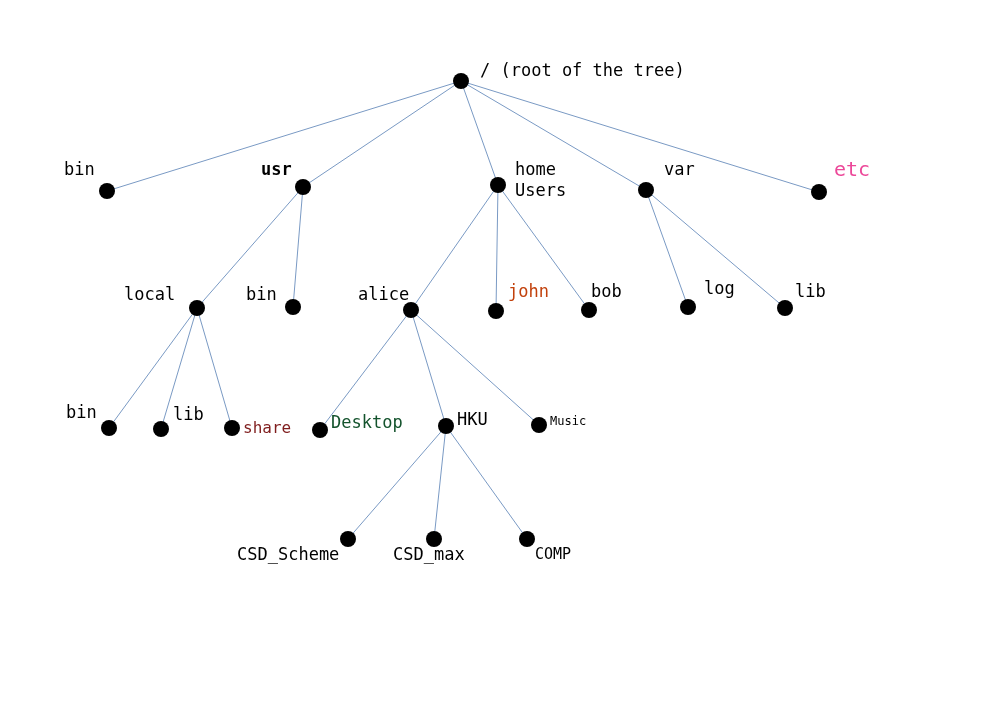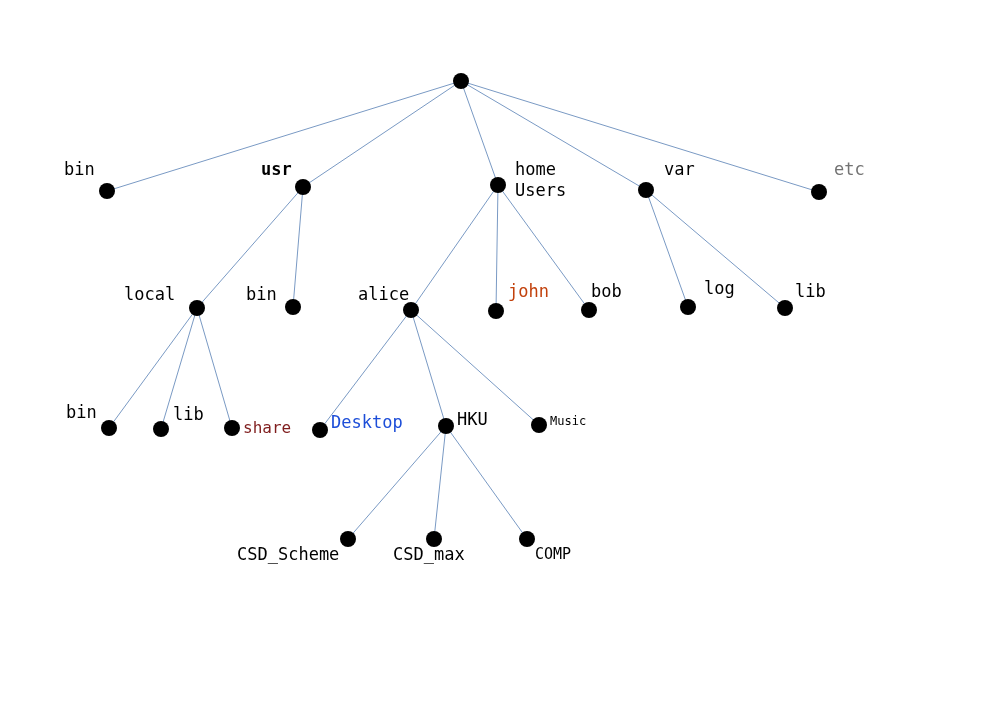--- a/index.html
+++ b/index.html
@@ -93,36 +93,37 @@
       <div class="node" style="left: 153px; top: 421px; width: 16px; height: 16px; background: rgb(0, 0, 0);"></div>
       <div class="node" style="left: 224px; top: 420px; width: 16px; height: 16px; background: rgb(0, 0, 0);"></div>
       <div class="node" style="left: 312px; top: 422px; width: 16px; height: 16px; background: rgb(0, 0, 0);"></div>
       <div class="node" style="left: 438px; top: 418px; width: 16px; height: 16px; background: rgb(0, 0, 0);"></div>
       <div class="node" style="left: 531px; top: 417px; width: 16px; height: 16px; background: rgb(0, 0, 0);"></div>
       <div class="node" style="left: 340px; top: 531px; width: 16px; height: 16px; background: rgb(0, 0, 0);"></div>
       <div class="node" style="left: 426px; top: 531px; width: 16px; height: 16px; background: rgb(0, 0, 0);"></div>
       <div class="node" style="left: 519px; top: 531px; width: 16px; height: 16px; background: rgb(0, 0, 0);"></div>
     </div>
   <div id="label-layer">
+      <div class="node-label label-right" style="left: 480px; top: 60px; color: rgb(0, 0, 0); font-size: 17px;">/ (root of the tree)</div>
       <div class="node-label label-right" style="left: 64px; top: 159px; color: rgb(0, 0, 0); font-size: 17px;">bin</div>
       <div class="node-label label-right" style="left: 261px; top: 159px; color: rgb(0, 0, 0); font-size: 17px; font-weight: bold;">usr</div>
       <div class="node-label label-right" style="left: 515px; top: 159px; color: rgb(0, 0, 0); font-size: 17px;">home
 Users</div>
       <div class="node-label label-right" style="left: 664px; top: 159px; color: rgb(0, 0, 0); font-size: 17px;">var</div>
-      <div class="node-label label-right" style="left: 834px; top: 159px; color: #737373; font-size: 17px;">etc</div>
+      <div class="node-label label-right" style="left: 834px; top: 159px; color: #ec4899; font-size: 20px;">etc</div>
       <div class="node-label label-right" style="left: 124px; top: 284px; color: rgb(0, 0, 0); font-size: 17px;">local</div>
       <div class="node-label label-right" style="left: 246px; top: 284px; color: rgb(0, 0, 0); font-size: 17px;">bin</div>
       <div class="node-label label-right" style="left: 358px; top: 284px; color: rgb(0, 0, 0); font-size: 17px;">alice</div>
       <div class="node-label label-right" style="left: 508px; top: 281px; color: #c2410c; font-size: 17px;">john</div>
       <div class="node-label label-right" style="left: 591px; top: 281px; color: rgb(0, 0, 0); font-size: 17px;">bob</div>
       <div class="node-label label-right" style="left: 704px; top: 278px; color: rgb(0, 0, 0); font-size: 17px;">log</div>
       <div class="node-label label-right" style="left: 795px; top: 281px; color: rgb(0, 0, 0); font-size: 17px;">lib</div>
       <div class="node-label label-right" style="left: 66px; top: 402px; color: rgb(0, 0, 0); font-size: 17px;">bin</div>
       <div class="node-label label-right" style="left: 173px; top: 404px; color: rgb(0, 0, 0); font-size: 17px;">lib</div>
       <div class="node-label label-right" style="left: 243px; top: 417px; color: #7f1d1d; font-size: 16px;">share</div>
-      <div class="node-label label-right" style="left: 331px; top: 412px; color: #1d4ed8; font-size: 17px;">Desktop</div>
+      <div class="node-label label-right" style="left: 331px; top: 412px; color: #14532d; font-size: 17px;">Desktop</div>
       <div class="node-label label-right" style="left: 457px; top: 409px; color: rgb(0, 0, 0); font-size: 17px;">HKU</div>
       <div class="node-label label-right" style="left: 550px; top: 411px; color: rgb(0, 0, 0); font-size: 12px;">Music</div>
       <div class="node-label label-right" style="left: 237px; top: 544px; color: rgb(0, 0, 0); font-size: 17px;">CSD_Scheme</div>
       <div class="node-label label-right" style="left: 393px; top: 544px; color: rgb(0, 0, 0); font-size: 17px;">CSD_max</div>
       <div class="node-label label-right" style="left: 535px; top: 544px; color: rgb(0, 0, 0); font-size: 15px;">COMP</div>
     </div>
 </div>
 
 </body></html>

